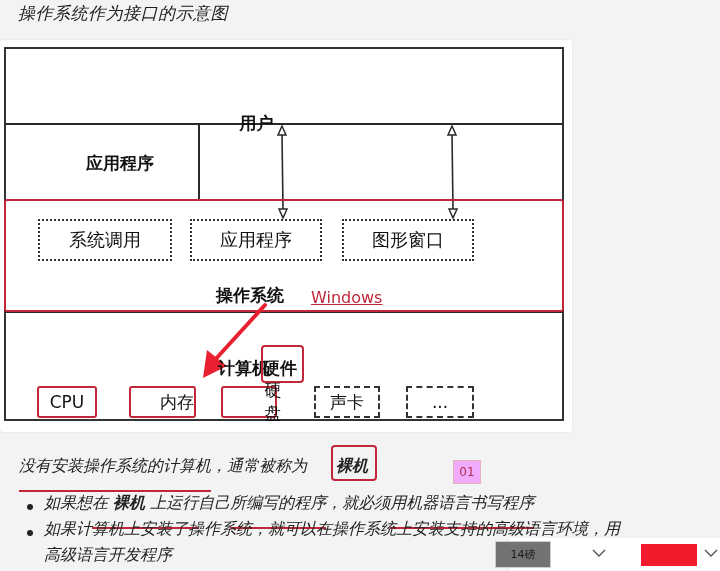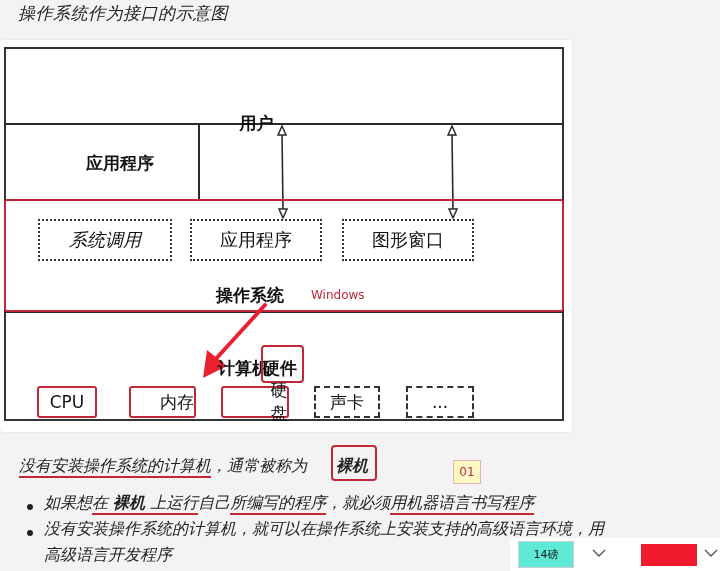--- a/index.html
+++ b/index.html
@@ -35,35 +35,35 @@
   }
   .hw {
     box-sizing:border-box; display:flex; align-items:center; justify-content:center;
     font-size:17px; color:#111; height:32px;
   }
   .hw.solid-red { border:2.5px solid #c0283a; border-radius:3px; }
   .hw.dash-red { border:2.5px solid #c0283a; border-radius:3px;justify-content:flex-end; }
   .hw.dash-red::after{content:"";}
   .hw.dash { border:2px dashed #333; }
   .redbox { border:2.5px solid #c0283a; border-radius:4px; box-sizing:border-box; }
-  .windows { color:#c0283a; font-size:12px; }
+  .windows { color:#c0283a; font-size:16px;text-decoration:underline; }
   .body-text { font-size:16px; font-style:italic; color:#222; }
-  .u-red { border-bottom:2.5px solid #c0283a; padding-bottom:1px; }
+  .u-red { border-bottom:2.5px solid #c0283a; padding-bottom:15px; }
   .bullet { width:6px; height:6px; border-radius:50%; background:#222; }
   .badge01 {
     left:453px; top:460px; width:28px; height:24px; border:1px solid #e2b4bc;
     box-sizing:border-box; color:#b03050; font-size:12px;
-    display:flex; align-items:center; justify-content:center; background:#fef9c3;
+    display:flex; align-items:center; justify-content:center; background:#f0abfc;
   }
   .toolbar {
     left:510px; top:538px; width:210px; height:33px; background:#ffffff;
   }
   .size-box {
-    left:518px; top:541px; width:56px; height:27px; border:1px solid #cfcfcf;
-    box-sizing:border-box; background:#5eead4; font-size:11px;
+    left:495px; top:541px; width:56px; height:27px; border:1px solid #cfcfcf;
+    box-sizing:border-box; background:#737373; font-size:11px;
     display:flex; align-items:center; justify-content:center;
   }
   .color-swatch {
     left:641px; top:544px; width:56px; height:22px; background:#f21b2d;
   }
 </style>
 </head>
 <body>
 
 <div class="abs title">操作系统作为接口的示意图</div>
@@ -87,21 +87,21 @@
   <polygon points="13,94 9,85 17,85" fill="#fff" stroke="#2a2a2a" stroke-width="1.5"></polygon>
 </svg>
 <svg class="abs" style="left:440px;top:124px;" width="24" height="96">
   <line x1="12" y1="10" x2="13" y2="86" stroke="#2a2a2a" stroke-width="1.6"></line>
   <polygon points="12,2 8,11 16,11" fill="#fff" stroke="#2a2a2a" stroke-width="1.5"></polygon>
   <polygon points="13,94 9,85 17,85" fill="#fff" stroke="#2a2a2a" stroke-width="1.5"></polygon>
 </svg>
 
 <div class="abs os-box"></div>
 
-<div class="abs dot-box" style="left:38px;top:219px;width:134px;height:42px;font-style:italic;">
+<div class="abs dot-box" style="left:38px;top:219px;width:134px;height:42px;">
   <span>系统调用</span>
 </div>
 <div class="abs dot-box" style="left:190px;top:219px;width:132px;height:42px;">
   <span>应用程序</span>
 </div>
 <div class="abs dot-box" style="left:342px;top:219px;width:132px;height:42px;">
   <span>图形窗口</span>
 </div>
 
 <div class="abs lbl" style="left:216px;top:284px;">操作系统</div>
@@ -117,21 +117,21 @@
 </div>
 <div class="abs redbox" style="left:261px;top:345px;width:43px;height:38px;"></div>
 <div class="abs lbl" style="left:263px;top:357px;">硬件</div>
 
 <div class="abs hw solid-red" style="left:37px;top:386px;width:60px;">
   <span>CPU</span>
 </div>
 <div class="abs hw dash-red" style="left:129px;top:386px;width:67px;">
   <span>内存</span>
 </div>
-<div class="abs hw solid-red" style="left:221px;top:386px;width:68px;padding-left:48px;">
+<div class="abs hw solid-red" style="left:221px;top:386px;width:56px;padding-left:48px;">
   <span>硬盘</span>
 </div>
 <div class="abs hw dash" style="left:314px;top:386px;width:66px;">
   <span>声卡</span>
 </div>
 <div class="abs hw dash" style="left:406px;top:386px;width:68px;">
   <span>...</span>
 </div>
 
 <div class="abs body-text" style="left:19px;top:456px;white-space:nowrap;">
@@ -141,21 +141,21 @@
 <div class="abs body-text" style="left:336px;top:456px;font-weight:bold;">裸机</div>
 
 <div class="abs badge01">01</div>
 
 <div class="abs bullet" style="left:27px;top:504px;"></div>
 <div class="abs body-text" style="left:44px;top:493px;white-space:nowrap;">
   <span>如果想</span><span class="u-red"><span>在 </span><b>裸机</b><span> 上运行</span></span><span>自己</span><span class="u-red">所编写的程序</span><span>，就必须</span><span class="u-red">用机器语言书写程序</span>
 </div>
 
 <div class="abs bullet" style="left:27px;top:530px;"></div>
-<div class="abs body-text" style="left:44px;top:519px;white-space:nowrap;">没有安装操作系统的计算机，就可以在操作系统上安装支持的高级语言环境，用</div>
+<div class="abs body-text" style="left:44px;top:519px;white-space:nowrap;">如果计算机上安装了操作系统，就可以在操作系统上安装支持的高级语言环境，用</div>
 <div class="abs body-text" style="left:44px;top:545px;white-space:nowrap;text-align:right;">高级语言开发程序</div>
 
 <div class="abs toolbar"></div>
 <div class="abs size-box">14磅</div>
 <svg class="abs" style="left:592px;top:548px;" width="14" height="10">
   <polyline points="1,2 7,8 13,2" fill="none" stroke="#555" stroke-width="1.4"></polyline>
 </svg>
 <div class="abs color-swatch"></div>
 <svg class="abs" style="left:704px;top:548px;" width="14" height="10">
   <polyline points="1,2 7,8 13,2" fill="none" stroke="#555" stroke-width="1.4"></polyline>

